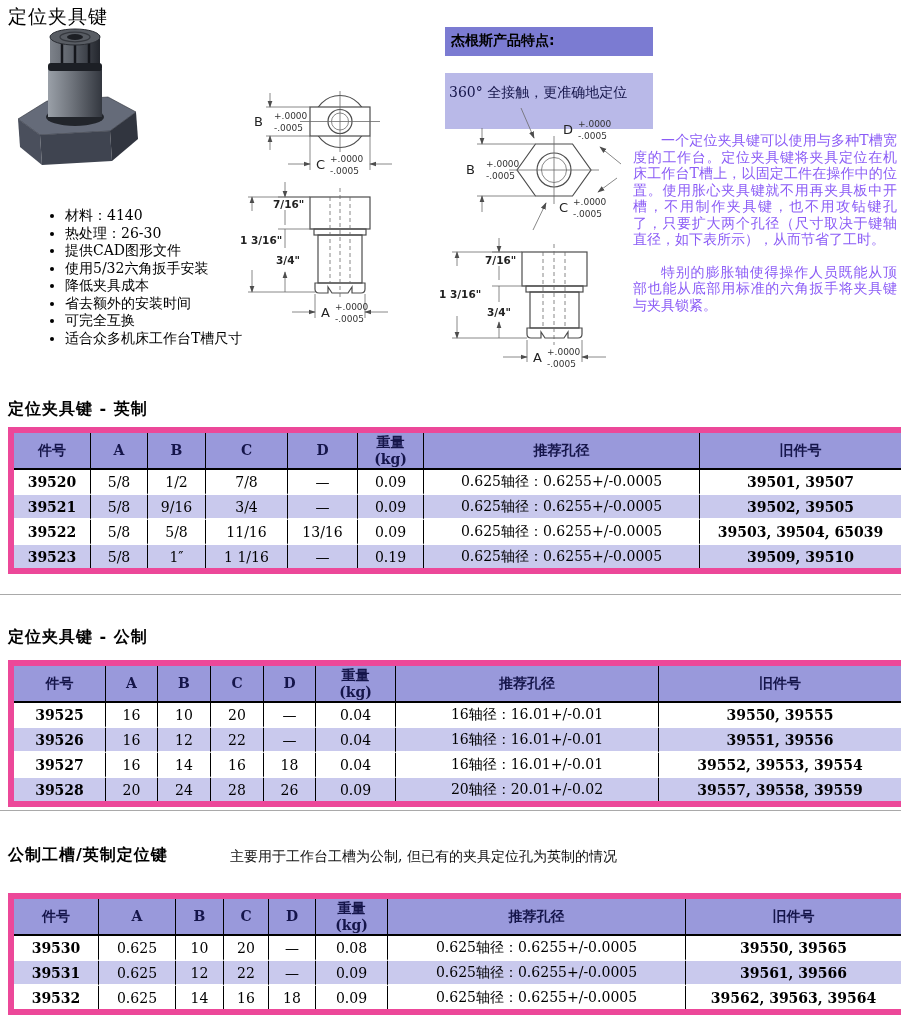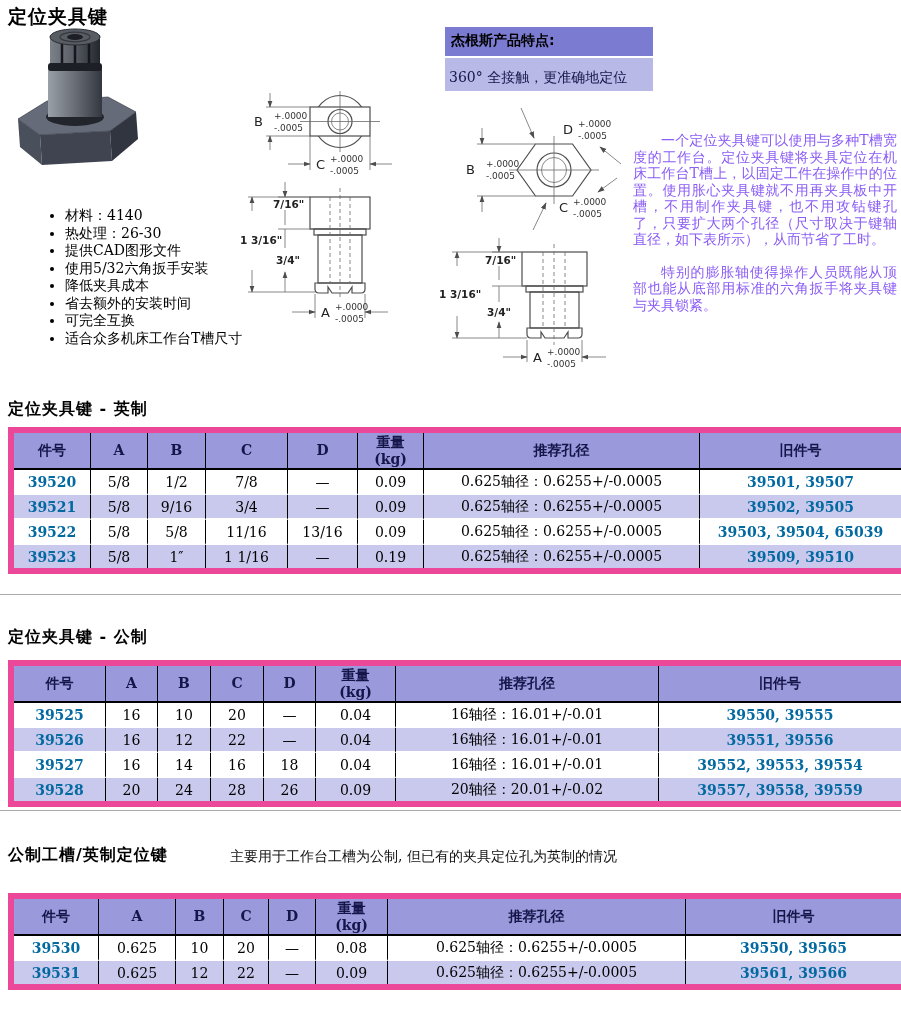--- a/index.html
+++ b/index.html
@@ -1,33 +1,33 @@
 <!DOCTYPE html>
 <html style="--table_header_bg: #9999db; --row_alt_bg: #c9c9ed; --feature_title_bg: #7b7bd2; --feature_body_bg: #b9b9e8;"><head>
 <meta charset="utf-8">
 <style>
   html,body{margin:0;padding:0;background:#fff;}
   .page{position:relative;width:901px;height:1018px;background:#fff;overflow:hidden;
         font-family:"DejaVu Sans",sans-serif;color:#000;}
   .abs{position:absolute;}
 
   
-  .page-title{font-size:19px;font-weight:bold;letter-spacing:1px;}
+  .page-title{font-size:19px;font-weight:normal;letter-spacing:1px;}
   .sec-title{font-size:16px;font-weight:bold;letter-spacing:1px;}
 
   
   ul.bullets{margin:17px;padding-left:18px;width:218px;list-style:disc;}
   ul.bullets li{font-family:"DejaVu Serif",serif;font-size:14px;line-height:17.5px;margin:0;}
 
   
   .feature-box{width:208px;border-radius:32px;}
   .feature-title{background:var(--feature_title_bg);font-size:14px;font-weight:bold;
                  padding:5px 6px 6px 6px;color:#000;}
-  .feature-body{background:var(--feature_body_bg);margin-top:2px;font-family:"DejaVu Serif",serif;
-                font-size:14px;color:#15154a;padding:11px 4px 4px 4px;}
+  .feature-body{background:var(--feature_body_bg);margin-top:17px;font-family:"DejaVu Serif",serif;
+                font-size:14px;color:#15154a;padding:11px 4px 27px 4px;}
 
   
   .para-col{width:264px;font-family:"DejaVu Serif",serif;font-size:14px;line-height:16.5px;
             text-align:justify;color:#8b5cf6;}
   .para-col p{margin:0 0 16px 0;text-indent:2em;}
 
   
   .divider{height:0;border-top:1px solid #a9a9a9;width:901px;}
 
   
@@ -38,21 +38,21 @@
   
   table.spec{border-collapse:separate;border-spacing:0;border:6px solid #ec4899;
              table-layout:fixed;width:887px;font-family:"DejaVu Serif",serif;font-size:14px;}
   table.spec th{background:var(--table_header_bg);font-weight:bold;color:#15154a;height:35px;
                 vertical-align:middle;text-align:center;border-right:1px solid #000;
                 border-bottom:2px solid #000;white-space:pre-line;line-height:1.15;padding:0;}
   table.spec td{height:23px;text-align:center;border-right:1px solid #000;padding:0;}
   table.spec th:last-child,table.spec td:last-child{border-right:none;}
   table.spec tbody tr:not(:last-child) td{border-bottom:2px solid #fff;}
   table.spec tbody tr:nth-child(even) td{background:var(--row_alt_bg);}
-  table.spec td.partno,table.spec td.oldno{font-weight:bold;color:#0369a1;}
+  table.spec td.partno,table.spec td.oldno{font-weight:bold;color:#000000;}
 
   
   .dimletter{font-family:"DejaVu Sans",sans-serif;font-size:13px;fill:#222;}
   .tol{font-family:"DejaVu Sans",sans-serif;font-size:9px;fill:#333;}
   .frac{font-family:"DejaVu Sans",sans-serif;font-size:10.5px;font-weight:bold;fill:#222;}
   svg .ln{stroke:#4d4d4d;stroke-width:1.2;fill:none;}
   svg .thin{stroke:#6a6a6a;stroke-width:0.8;fill:none;}
   svg .dash{stroke:#6a6a6a;stroke-width:0.8;fill:none;stroke-dasharray:4 3;}
 </style>
 </head>
@@ -428,16 +428,26 @@
         <tr>
           <td class="partno">39531</td>
           <td>0.625</td>
           <td>12</td>
           <td>22</td>
           <td>—</td>
           <td>0.09</td>
           <td>0.625轴径：0.6255+/-0.0005</td>
           <td class="oldno">39561, 39566</td>
         </tr>
+        <tr>
+          <td class="partno">39532</td>
+          <td>0.625</td>
+          <td>14</td>
+          <td>16</td>
+          <td>18</td>
+          <td>0.09</td>
+          <td>0.625轴径：0.6255+/-0.0005</td>
+          <td class="oldno">39562, 39563, 39564</td>
+        </tr>
       </tbody>
   </table>
 
 </div>
 
 </body></html>

